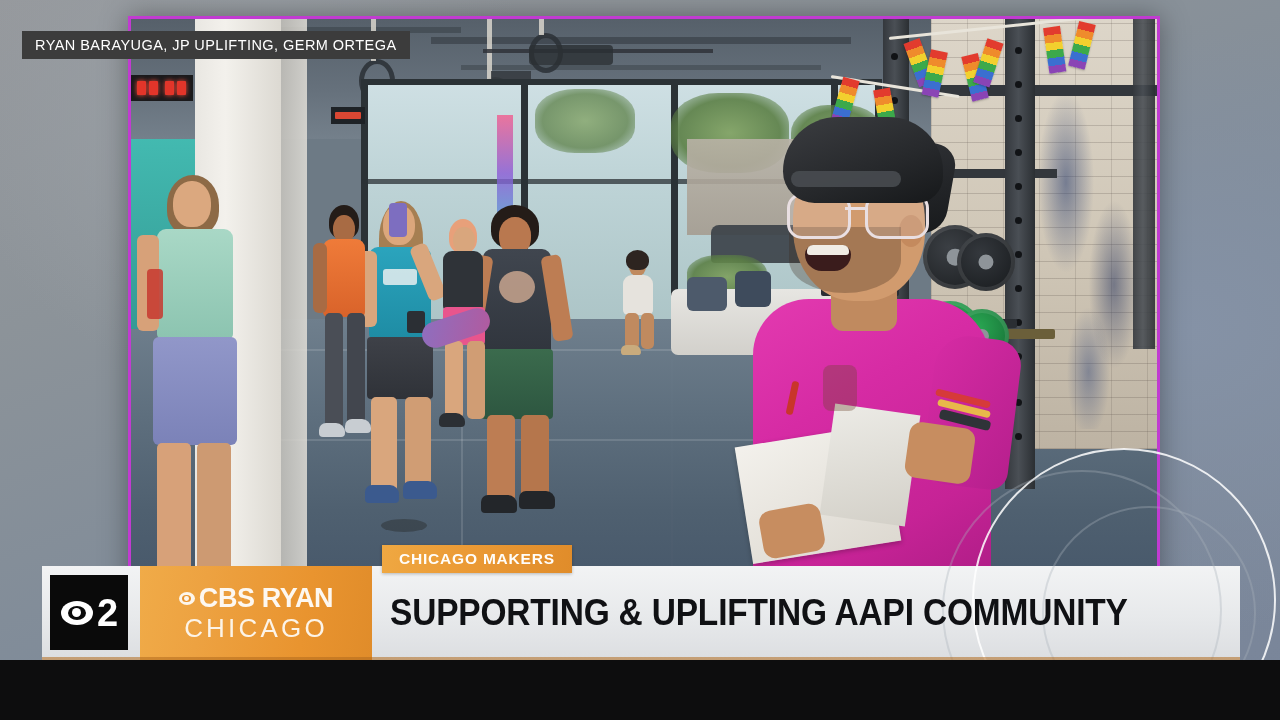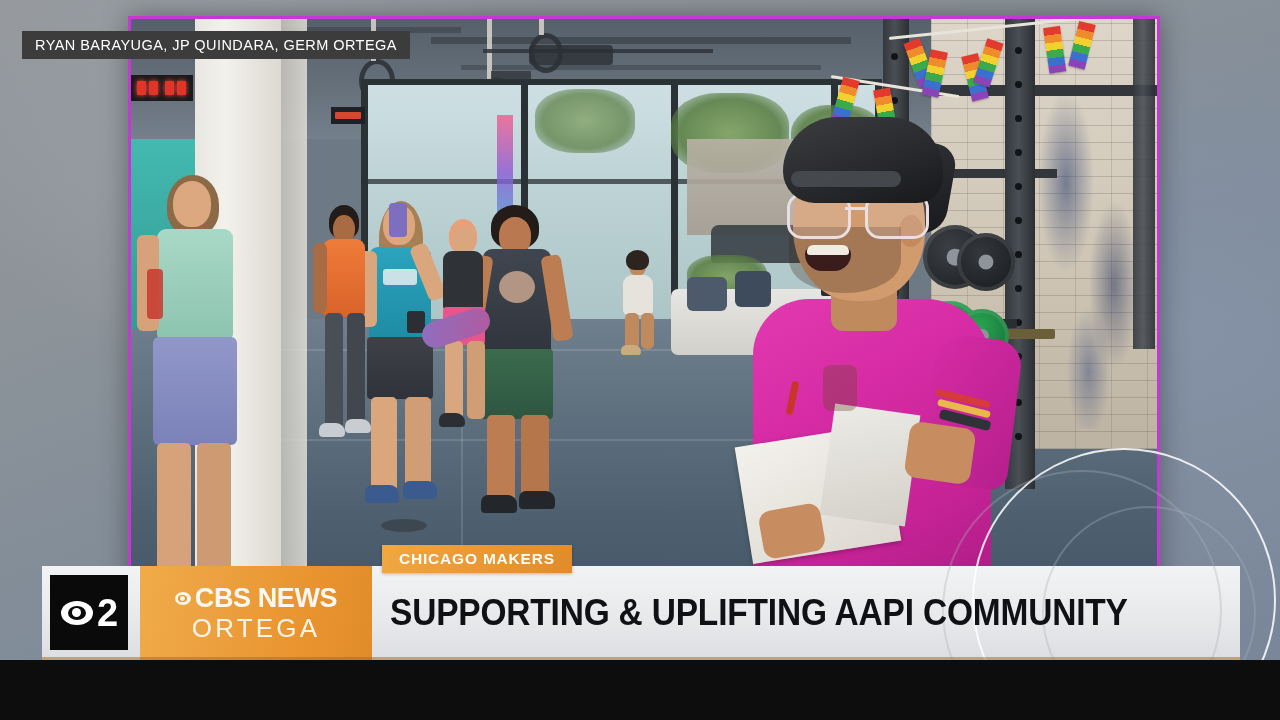--- a/index.html
+++ b/index.html
@@ -458,21 +458,21 @@
         <div class="hand" style="left:176px;top:316px;width:66px;height:56px;transform:rotate(8deg);"></div>
         <div class="bracelet" style="left:204px;top:286px;width:56px;background:#d63a3a;transform:rotate(14deg);"></div>
         <div class="bracelet" style="left:206px;top:296px;width:54px;background:#e8b94a;transform:rotate(14deg);"></div>
         <div class="bracelet" style="left:208px;top:306px;width:52px;background:#2f3338;transform:rotate(14deg);height:10px;"></div>
         <div style="position:absolute;left:92px;top:256px;width:34px;height:46px;background:rgba(110,70,45,.35);border-radius:8px;"></div>
       </div>
     </div>
   </div>
 
   <div class="credit">
-    <span>RYAN BARAYUGA, JP QUINDARA,  GERM ORTEGA</span>
+    <span>RYAN BARAYUGA, JP UPLIFTING,  GERM ORTEGA</span>
   </div>
 
   <div class="lower-third">
     <div class="lt-white"></div>
     <div class="swoosh" style="left:930px;top:-118px;width:300px;height:300px;"></div>
     <div class="swoosh2" style="left:900px;top:-96px;width:276px;height:276px;"></div>
     <div class="swoosh2" style="left:1000px;top:-60px;width:210px;height:210px;"></div>
 
     <div class="logo-box">
       <div class="cbs-eye-big">
@@ -483,23 +483,23 @@
       <div class="logo-two">2</div>
     </div>
 
     <div class="brand-block">
       <div class="brand-row">
         <div class="cbs-eye-sm">
           <div class="es-o"></div>
           <div class="es-i"></div>
           <div class="es-p"></div>
         </div>
-        <div class="brand-news">CBS NEWS</div>
-      </div>
-      <div class="brand-city">ORTEGA</div>
+        <div class="brand-news">CBS RYAN</div>
+      </div>
+      <div class="brand-city">CHICAGO</div>
     </div>
 
     <div class="kicker">
       <span>CHICAGO MAKERS</span>
     </div>
 
     <div class="headline">
       <span>SUPPORTING &amp; UPLIFTING AAPI COMMUNITY</span>
     </div>
   </div>

